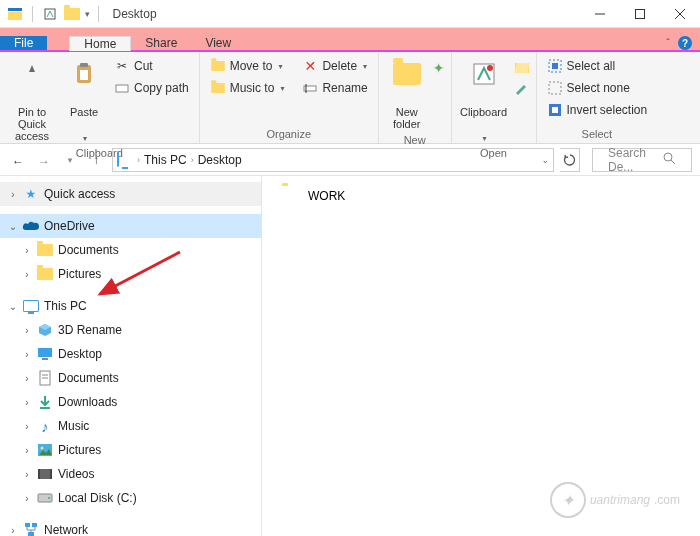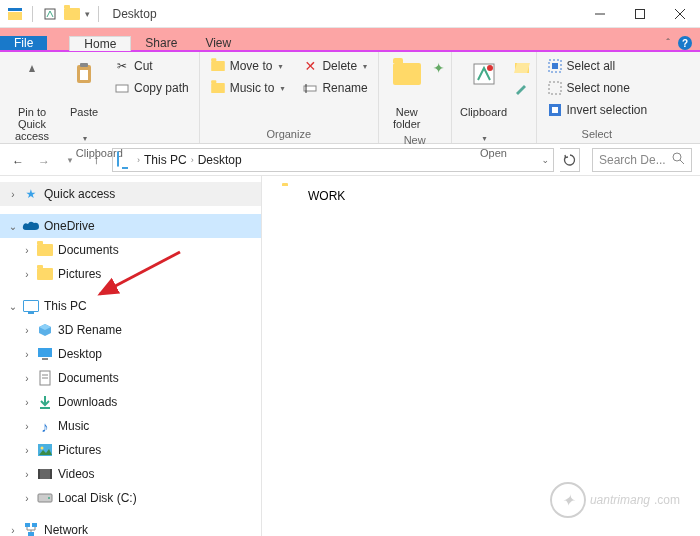--- a/index.html
+++ b/index.html
@@ -39,21 +39,21 @@
 
 .navbar { height: 32px; display: flex; align-items: center; gap: 6px; padding: 4px 8px; border-bottom: 1px solid #e5e5e5; }
 .nav-arrow { width: 20px; height: 20px; display: flex; align-items: center; justify-content: center; color: #888; }
 .nav-arrow.enabled { color: #333; }
 .addr-box { flex: 1; height: 24px; border: 1px solid #ccc; display: flex; align-items: center; padding: 0 4px; gap: 2px; }
 .addr-icon { width: 16px; height: 16px; }
 .bcrumb { display: flex; align-items: center; gap: 2px; font-size: 12px; color: #222; }
 .bcrumb-sep { color: #888; font-size: 9px; padding: 0 2px; }
 .addr-dd { margin-left: auto; color: #666; font-size: 9px; }
 .refresh-btn { width: 20px; height: 24px; border: 1px solid #ccc; border-left: none; display: flex; align-items: center; justify-content: center; }
-.search-box { width: 100px; height: 24px; border: 1px solid #ccc; display: flex; align-items: center; padding: 0 6px; gap: 4px; color: #888; font-size: 12px; margin-left: 6px; }
+.search-box { width: 100px; height: 24px; border: 1px solid #ccc; display: flex; align-items: center; padding: 0 15px; gap: 4px; color: #888; font-size: 12px; margin-left: 6px; }
 
 
 .body { display: flex; height: calc(536px - 28px - 24px - 92px - 32px); }
 .sidebar { width: 262px; border-right: 1px solid #e5e5e5; overflow-y: auto; padding-top: 6px; }
 .tree-item { display: flex; align-items: center; height: 24px; padding-left: 6px; gap: 2px; font-size: 12px; color: #222; }
 .tree-item.active { background: #cde8ff; }
 .tree-item.header { background: #f0f0f0; }
 .tree-expand { width: 14px; display: flex; align-items: center; justify-content: center; color: #666; font-size: 10px; }
 .tree-icon { width: 18px; height: 18px; display: flex; align-items: center; justify-content: center; }
 .tree-item.indent1 { padding-left: 20px; }

